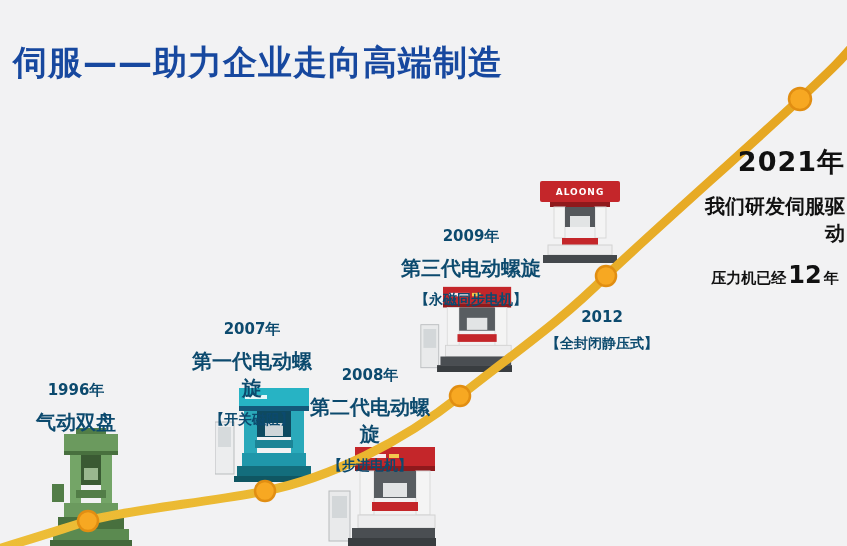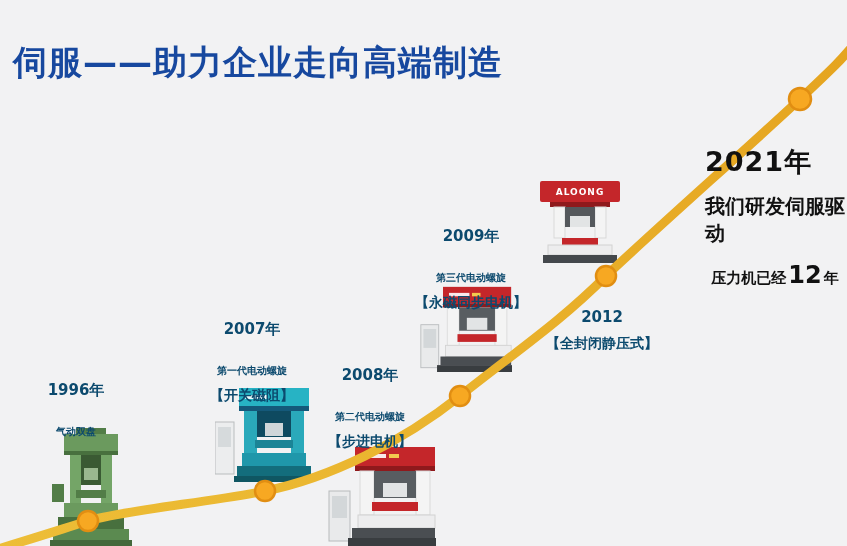--- a/index.html
+++ b/index.html
@@ -13,30 +13,30 @@
   .layer { position:absolute; left:0; top:0; }
 
   .title {
     position:absolute; left:13px; top:40px;
     font-size:34px; font-weight:800; letter-spacing:1px;
     color:var(--title-blue,#17489f); white-space:nowrap;
   }
 
   .milestone { position:absolute; text-align:center; color:#0c4a6e; font-weight:700; }
   .milestone .year  { font-size:15px; }
-  .milestone .name  { font-size:10px; margin-top:25px; }
+  .milestone .name  { font-size:20px; margin-top:9px; }
   .milestone .detail{ font-size:14px; margin-top:9px; }
 
   .m1996 { left:16px;  top:381px; width:120px; }
   .m2007 { left:183px; top:320px; width:138px; }
   .m2008 { left:303px; top:366px; width:134px; }
   .m2009 { left:398px; top:227px; width:146px; }
   .m2012 { left:528px; top:308px; width:148px; }
 
-  .endpoint { position:absolute; left:705px; top:144px; width:140px; text-align:left; color:#111; font-weight:700; }
+  .endpoint { position:absolute; left:705px; top:144px; width:140px; text-align:right; color:#111; font-weight:700; }
   .ep-year  { font-size:27px; letter-spacing:1px; }
   .ep-line1 { font-size:20px; margin-top:13px; }
   .ep-line2 { font-size:15px; margin-top:6px; display:flex; align-items:baseline; justify-content:center; }
   .ep-number{ font-size:24px; font-weight:700; margin:8px 2px; }
 
   .machine { position:absolute; }
   .mach-1996 { left:50px;  top:428px; width:82px;  height:118px; }
   .mach-2007 { left:215px; top:388px; width:98px;  height:94px;  }
   .mach-2008 { left:328px; top:446px; width:108px; height:100px; }
   .mach-2009 { left:420px; top:286px; width:92px;  height:86px;  }

